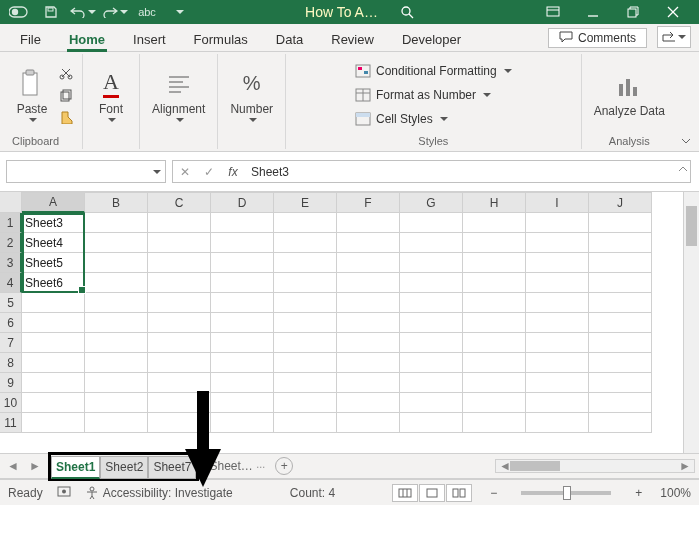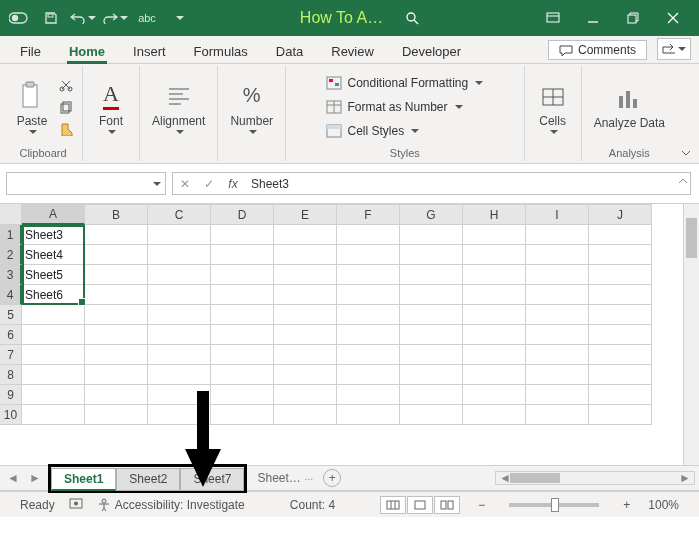--- a/index.html
+++ b/index.html
@@ -1,34 +1,34 @@
 <!DOCTYPE html>
 <html><head>
 <meta charset="utf-8">
 <style>
   * { box-sizing: border-box; margin: 0; padding: 0; font-family: "Segoe UI", Arial, sans-serif; font-size: 12px; user-select: none; }
   body { background: #fff; width: 699px; height: 558px; overflow: hidden; position: relative; }
 
   
-  .titlebar { height: 36px; background: #217346; color: #fff; display: flex; align-items: center; padding: 0 6px; }
+  .titlebar { height: 24px; background: #217346; color: #fff; display: flex; align-items: center; padding: 0 6px; }
   .titlebar .left-tools { display: flex; gap: 6px; align-items: center; }
   .title-icon { width: 26px; height: 26px; display: flex; align-items: center; justify-content: center; border-radius: 2px; }
   .title-icon svg { fill: #d6e8de; }
   .title-center { flex: 1; display: flex; align-items: center; justify-content: center; gap: 16px; }
-  .title-center .doc-title { font-size: 16px; color: #bef264; }
+  .title-center .doc-title { font-size: 14px; color: #fef9c3; }
   .title-user { display: flex; align-items: center; gap: 8px; }
   .avatar { width: 24px; height: 24px; border-radius: 50%; background: #135c38; display: flex; align-items: center; justify-content: center; font-size: 10px; color: #fff; font-weight: 600; border:1px solid #3c8a60;}
   .win-btn { width: 40px; height: 36px; display: flex; align-items: center; justify-content: center; }
 
   
   .tabsrow { height: 28px; background: #f3f2f1; display: flex; align-items: end; padding: 0 8px; gap: 4px; border-bottom: 1px solid #d0d0d0; position: relative;}
   .tab { padding: 4px 12px; font-size: 13px; color: #323130; cursor: pointer; }
   .tab.active { color: #217346; font-weight: 700; position: relative;}
   .tab.active::after { content:""; position:absolute; left:10px; right:10px; bottom:-1px; height:3px; background:#217346; }
-  .comments-btn { margin-left: auto; margin-bottom:3px; display: flex; align-items: flex-end; gap: 5px; border: 1px solid #c0c0c0; padding: 2px 10px; background: #fff; font-size: 12px; color:#333;}
+  .comments-btn { margin-left: auto; margin-bottom:3px; display: flex; align-items: flex-start; gap: 5px; border: 1px solid #c0c0c0; padding: 2px 10px; background: #fff; font-size: 12px; color:#333;}
   .share-btn { margin-left:6px; margin-bottom:3px; width:34px; display:flex; align-items:center; justify-content:center; border:1px solid #c0c0c0; background:#fff; height:22px;}
 
   
   .ribbon { height: 100px; background: #f3f2f1; border-bottom: 1px solid #d0d0d0; display: flex; padding: 2px 4px;}
   .group { border-right: 1px solid #d8d8d8; padding: 0 8px; display: flex; flex-direction: column; align-items: center; justify-content: space-between; }
   .group-body { flex:1; display:flex; align-items:center; gap:6px; }
   .group-label { font-size: 11px; color: #666; padding-bottom: 2px; }
   .rib-big { display:flex; flex-direction:column; align-items:center; gap:2px; padding:4px; color:#444; font-size:12px }
   .rib-big .ic { width:32px; height:32px; display:flex; align-items:center; justify-content:center;}
   .rib-small-col { display:flex; flex-direction:column; gap:4px; }
@@ -55,34 +55,34 @@
   .row { display:flex; }
   .cell { width:63px; height:20px; border-right:1px solid #d0d0d0; border-bottom:1px solid #d0d0d0; padding-left:3px; background:#fff; display:flex; align-items:center; color:#222;}
   .sel-range { position:absolute; border:2px solid #217346; pointer-events:none; }
   .sel-range::after { content:""; position:absolute; width:6px; height:6px; background:#217346; right:-3px; bottom:-3px; border:1px solid #fff;}
   .vscroll { position:absolute; right:0; top:0; bottom:0; width:16px; background:#f0f0f0; border-left:1px solid #d0d0d0;}
   .vscroll .thumb { position:absolute; top:14px; left:2px; right:2px; height:40px; background:#c0c0c0;}
 
   
   .sheettabs-row { height:26px; border-top:1px solid #d0d0d0; border-bottom:1px solid #d0d0d0; display:flex; align-items:center; padding:0 4px; gap:4px; background:#f3f2f1; position:relative;}
   .navbtn { width:18px; color:#888; text-align:center;}
-  .sheettab { padding:3px 12px; background:#e0e0e0; border:1px solid #b0b0b0; font-size:12px; color:#444; position:relative; bottom:-1px;}
+  .sheettab { padding:3px 4px; background:#e0e0e0; border:1px solid #b0b0b0; font-size:12px; color:#444; position:relative; bottom:-1px;}
   .sheettab.active { background:#fff; border-bottom:2px solid #217346; color:#217346; font-weight:600;}
   .boxed-tabs { display:flex; border:3px solid #000; padding:0; }
   .sheettabs-row .more { color:#666; padding-left:6px;}
   .addsheet { width:18px; height:18px; border:1px solid #b0b0b0; border-radius:50%; display:flex; align-items:center; justify-content:center; color:#666; margin-left:6px;}
   .hscroll { margin-left:auto; width:200px; height:14px; background:#f0f0f0; border:1px solid #d0d0d0; position:relative;}
   .hscroll .thumb { position:absolute; left:14px; top:1px; bottom:1px; width:50px; background:#c0c0c0;}
 
   
   .big-arrow { position:absolute; left:185px; top:391px; z-index:50;}
   .big-arrow svg { fill:#000; }
 
   
-  .statusbar { height:26px; background:#f3f2f1; display:flex; align-items:center; padding:0 20px; gap:14px; color:#555; font-size:12px; border-top:1px solid #d0d0d0;}
+  .statusbar { height:26px; background:#f3f2f1; display:flex; align-items:center; padding:0 8px; gap:14px; color:#555; font-size:12px; border-top:1px solid #d0d0d0;}
   .statusbar .viewbtns { margin-left:auto; display:flex; gap:1px;}
   .viewbtn { width:26px; height:18px; border:1px solid #c0c0c0; background:#fff; display:flex; align-items:center; justify-content:center;}
   .zoom-slider { width:90px; height:4px; background:#c0c0c0; position:relative; margin:0 6px;}
   .zoom-slider::before { content:""; position:absolute; left:50%; top:-4px; width:2px; height:12px; background:#555;}
   .zoom-slider .thumb { position:absolute; left:42px; top:-5px; width:8px; height:14px; background:#fff; border:1px solid #888;}
 
 </style>
 </head>
 <body>
 
@@ -209,21 +209,21 @@
           </div>
         <div class="rib-small-item">
             <span class="ic">
               <svg width="14" height="14">
                 <path d="M3 2h6v5l4 4v3H3z" fill="#f4c869" stroke="#b08020"></path>
               </svg>
             </span>
           </div>
       </div>
     </div>
-    <div class="group-label" style="position:relative;width:100%;text-align:center">Clipboard</div>
+    <div class="group-label" style="position:relative;width:100%;">Clipboard</div>
   </div>
 
   <div class="group">
     <div class="group-body">
       <div class="rib-big">
         <div class="ic">
             <span style="font-size:22px;font-family:serif;border-bottom:3px solid #c00">A</span>
           </div>
         <span>Font</span>
           <span class="caret"></span>
@@ -294,36 +294,20 @@
               <rect x="1" y="1" width="14" height="4" fill="#cde"></rect>
             </svg>
           </span>
           <span>Cell Styles</span>
           <span class="caret"></span>
         </div>
     </div>
     <div class="group-label">Styles</div>
   </div>
 
-  <div class="group">
-    <div class="group-body">
-      <div class="rib-big">
-        <div class="ic">
-            <svg width="24" height="22">
-              <rect x="2" y="4" width="20" height="16" fill="none" stroke="#555"></rect>
-              <line x1="2" y1="12" x2="22" y2="12" stroke="#555"></line>
-              <line x1="12" y1="4" x2="12" y2="20" stroke="#555"></line>
-            </svg>
-          </div>
-        <span>Cells</span>
-          <span class="caret"></span>
-      </div>
-    </div>
-    <div class="group-label" style="height:14px"></div>
-  </div>
 
 
   <div class="group" style="border-right:none">
     <div class="group-body">
       <div class="rib-big">
         <div class="ic">
             <svg width="26" height="22">
               <rect x="3" y="8" width="4" height="12" fill="#888"></rect>
               <rect x="10" y="3" width="4" height="17" fill="#888"></rect>
               <rect x="17" y="11" width="4" height="9" fill="#888"></rect>
@@ -497,20 +481,33 @@
         <div class="cell"></div>
         <div class="cell"></div>
         <div class="cell"></div>
         <div class="cell"></div>
         <div class="cell"></div>
         <div class="cell"></div>
         <div class="cell"></div>
         <div class="cell"></div>
         <div class="cell"></div>
       </div>
+      <div class="row">
+        <div class="rowhead">11</div>
+        <div class="cell"></div>
+        <div class="cell"></div>
+        <div class="cell"></div>
+        <div class="cell"></div>
+        <div class="cell"></div>
+        <div class="cell"></div>
+        <div class="cell"></div>
+        <div class="cell"></div>
+        <div class="cell"></div>
+        <div class="cell"></div>
+      </div>
     </div>
   <div class="sel-range" style="left:22px;top:21px;width:63px;height:80px"></div>
   <div class="vscroll">
       <div class="thumb"></div>
     </div>
 </div>
 
 <div class="big-arrow">
   <svg width="36" height="100" viewBox="0 0 36 100">
       <rect x="12" y="0" width="12" height="62"></rect>

